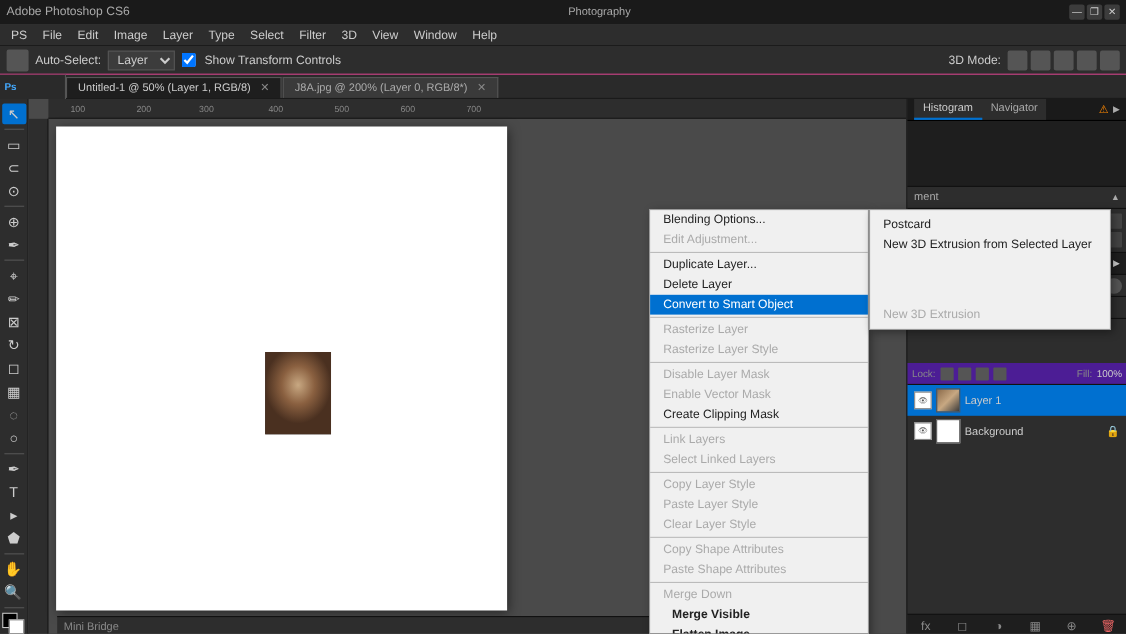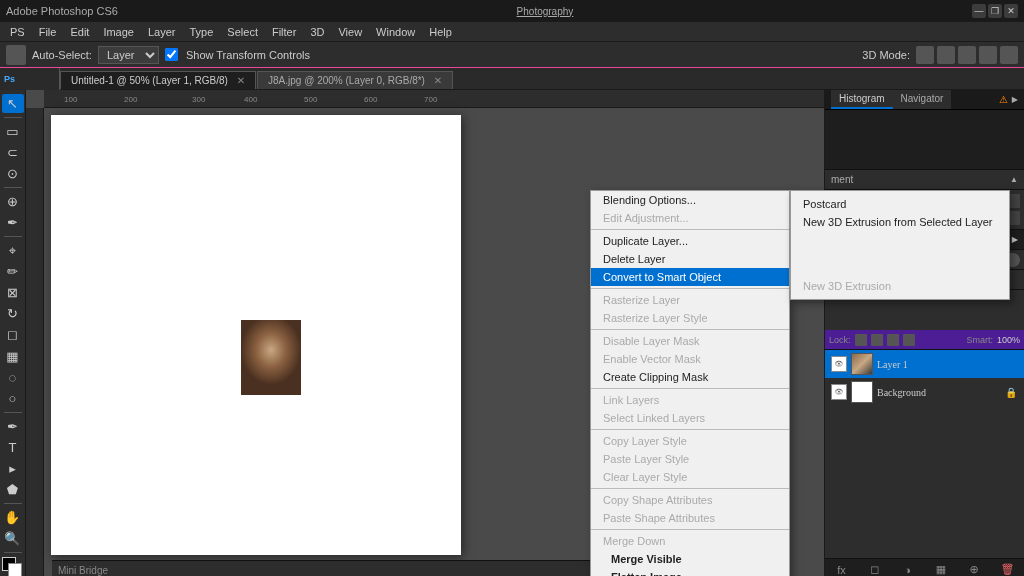--- a/index.html
+++ b/index.html
@@ -254,21 +254,20 @@
       border-bottom: 2px solid transparent;
     }
     .panel-tab.active { color: #ccc; border-bottom-color: #0070d0; }
     .layer-row {
       display: flex;
       align-items: center;
       padding: 3px 6px;
       cursor: pointer;
       height: 28px;
       gap: 4px;
-      font-family: Liberation Serif, serif;
     }
     .layer-row.active { background: #0070d0; }
     .layer-thumb {
       width: 22px;
       height: 22px;
       background: white;
       border: 1px solid #555;
       flex-shrink: 0;
     }
     .layer-name { font-size: 10px; color: #ccc; flex: 1; }
@@ -310,21 +309,21 @@
     }
 
     
     .collapse-arrow { font-size: 8px; cursor: pointer; }
   </style>
 </head>
 <body>
 
 <div id="titlebar">
   <div>Adobe Photoshop CS6</div>
-  <div style="flex:1; text-align:center; font-size:10px;text-decoration:underline;">Photography</div>
+  <div style="flex:1; text-align:center; font-size:10px;">Photography</div>
   <div class="win-controls">
     <button class="win-btn min">—</button>
     <button class="win-btn max">❐</button>
     <button class="win-btn close">✕</button>
   </div>
 </div>
 
 <div id="menubar">
   <div class="menu-item">PS</div>
   <div class="menu-item">File</div>
@@ -410,21 +409,21 @@
       <div style="width:14px; height:14px; background:#fff; border:1px solid #888; position:absolute; top:6px; left:6px;"></div>
     </div>
   </div>
 
   <div id="canvas-area">
 
     <div id="ruler-top">
       <div style="position:absolute; left:0; width:100%; height:100%; display:flex; align-items:flex-end; padding-bottom:1px;">
         <span style="position:absolute; left:20px;" class="ruler-tick">100</span>
         <span style="position:absolute; left:80px;" class="ruler-tick">200</span>
-        <span style="position:absolute; left:148px;" class="ruler-tick">300</span>
+        <span style="position:absolute; left:137px;" class="ruler-tick">300</span>
         <span style="position:absolute; left:200px;" class="ruler-tick">400</span>
         <span style="position:absolute; left:260px;" class="ruler-tick">500</span>
         <span style="position:absolute; left:320px;" class="ruler-tick">600</span>
         <span style="position:absolute; left:380px;" class="ruler-tick">700</span>
       </div>
     </div>
 
     <div id="ruler-left">
       <div style="writing-mode:vertical-lr; transform:rotate(180deg); font-size:8px; color:#888; padding-right:1px;">
         
@@ -504,21 +503,21 @@
       <span style="font-size:9px; color:#ccc;">100%</span>
     </div>
 
     <div style="height:20px; background:#4c1d95; display:flex; align-items:center; padding:0 4px; gap:4px; border-bottom:1px solid #111;margin-top:40px;">
       <span style="font-size:9px; color:#888;">Lock:</span>
       <div style="width:12px; height:12px; background:#555; border-radius:1px;"></div>
       <div style="width:12px; height:12px; background:#555; border-radius:1px;"></div>
       <div style="width:12px; height:12px; background:#555; border-radius:1px;"></div>
       <div style="width:12px; height:12px; background:#555; border-radius:1px;"></div>
       <div style="flex:1;"></div>
-      <span style="font-size:9px; color:#888;">Smart:</span>
+      <span style="font-size:9px; color:#888;">Fill:</span>
       <span style="font-size:9px; color:#ccc;">100%</span>
     </div>
 
     <div class="layer-row active">
       <div style="width:16px; height:16px; border:1px solid #888; background:#fff; display:flex; align-items:center; justify-content:center; font-size:7px; color:#555; flex-shrink:0;">👁</div>
       <div class="layer-thumb" style="background: linear-gradient(135deg, #8a6a4a 0%, #c8a882 50%, #3a3a3a 100%);"></div>
       <span class="layer-name">Layer 1</span>
     </div>
     <div class="layer-row">
       <div style="width:16px; height:16px; border:1px solid #888; background:#fff; display:flex; align-items:center; justify-content:center; font-size:7px; color:#555; flex-shrink:0;">👁</div>

